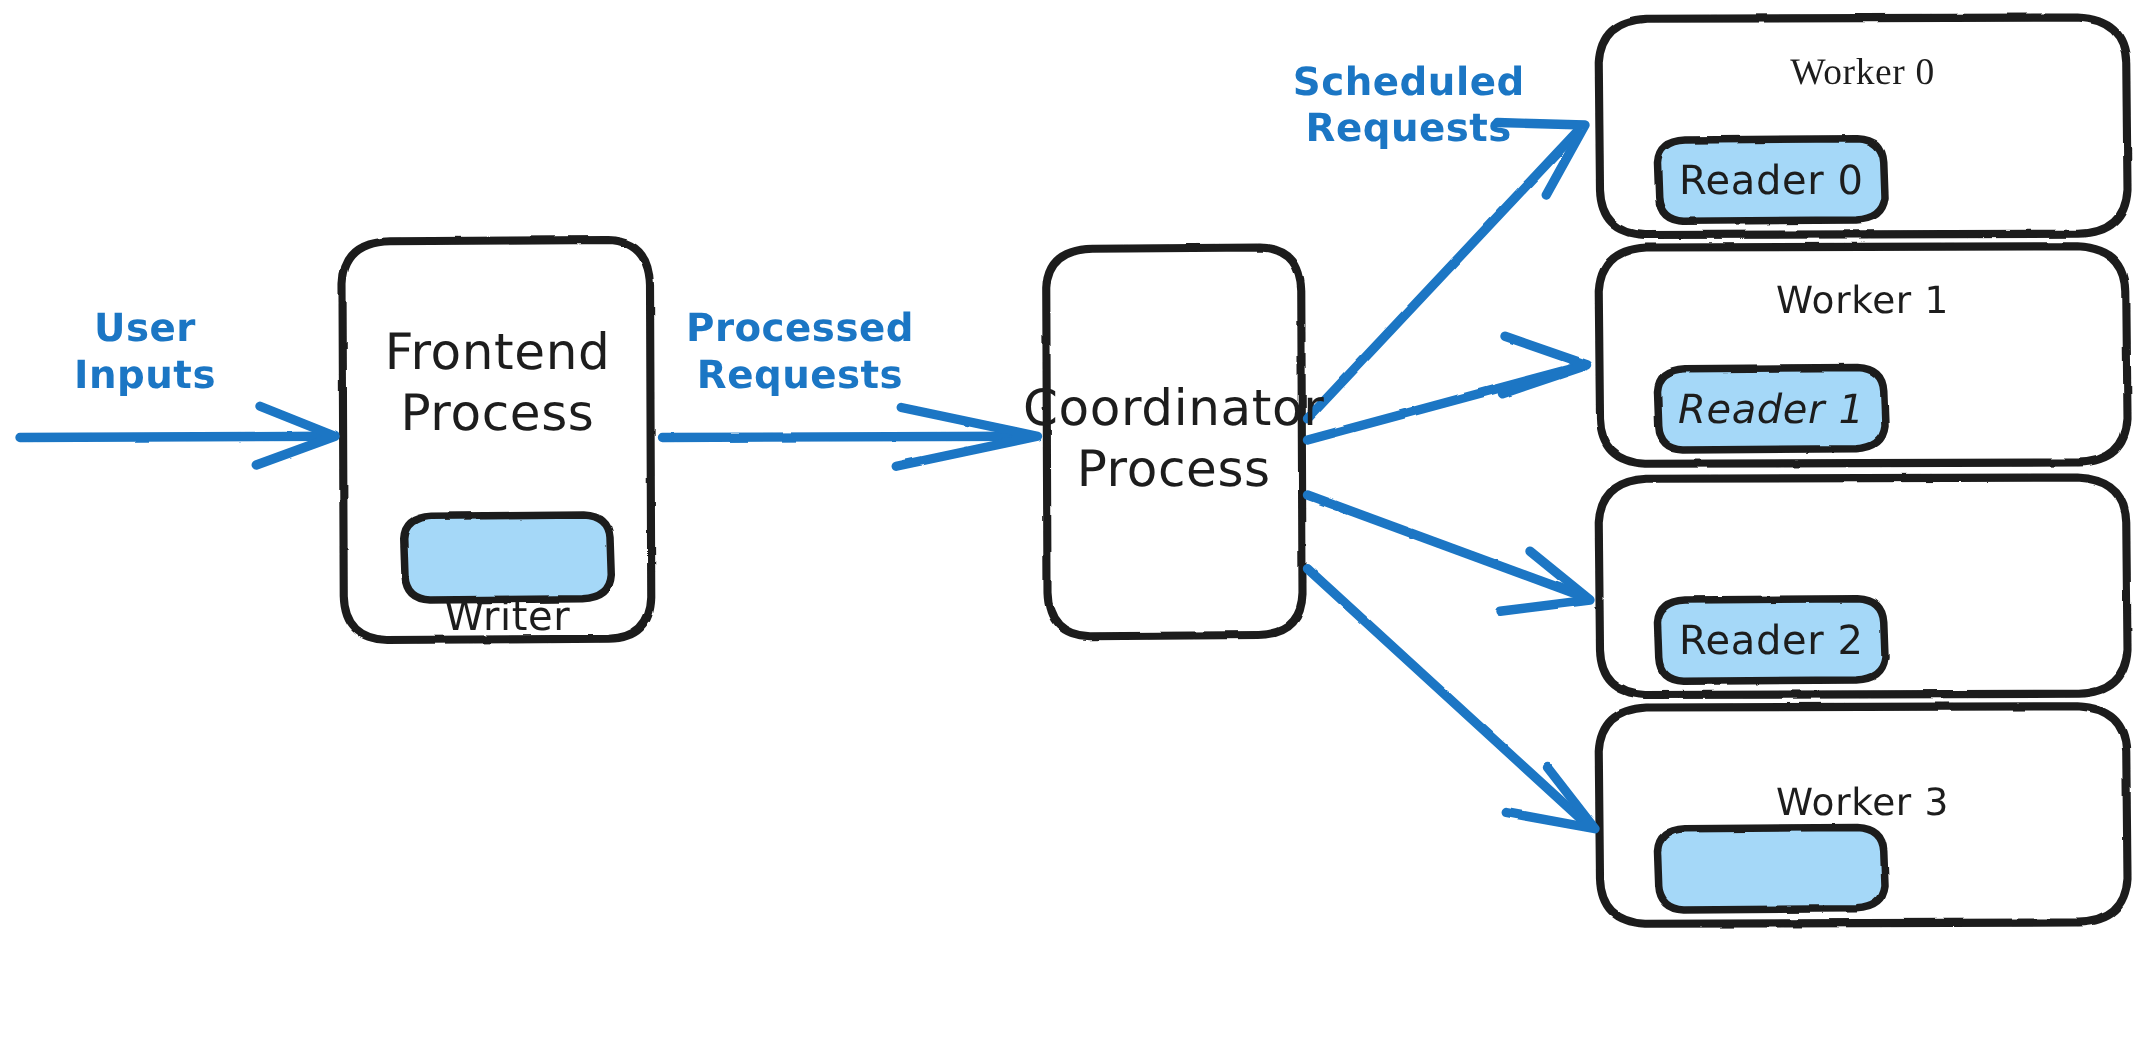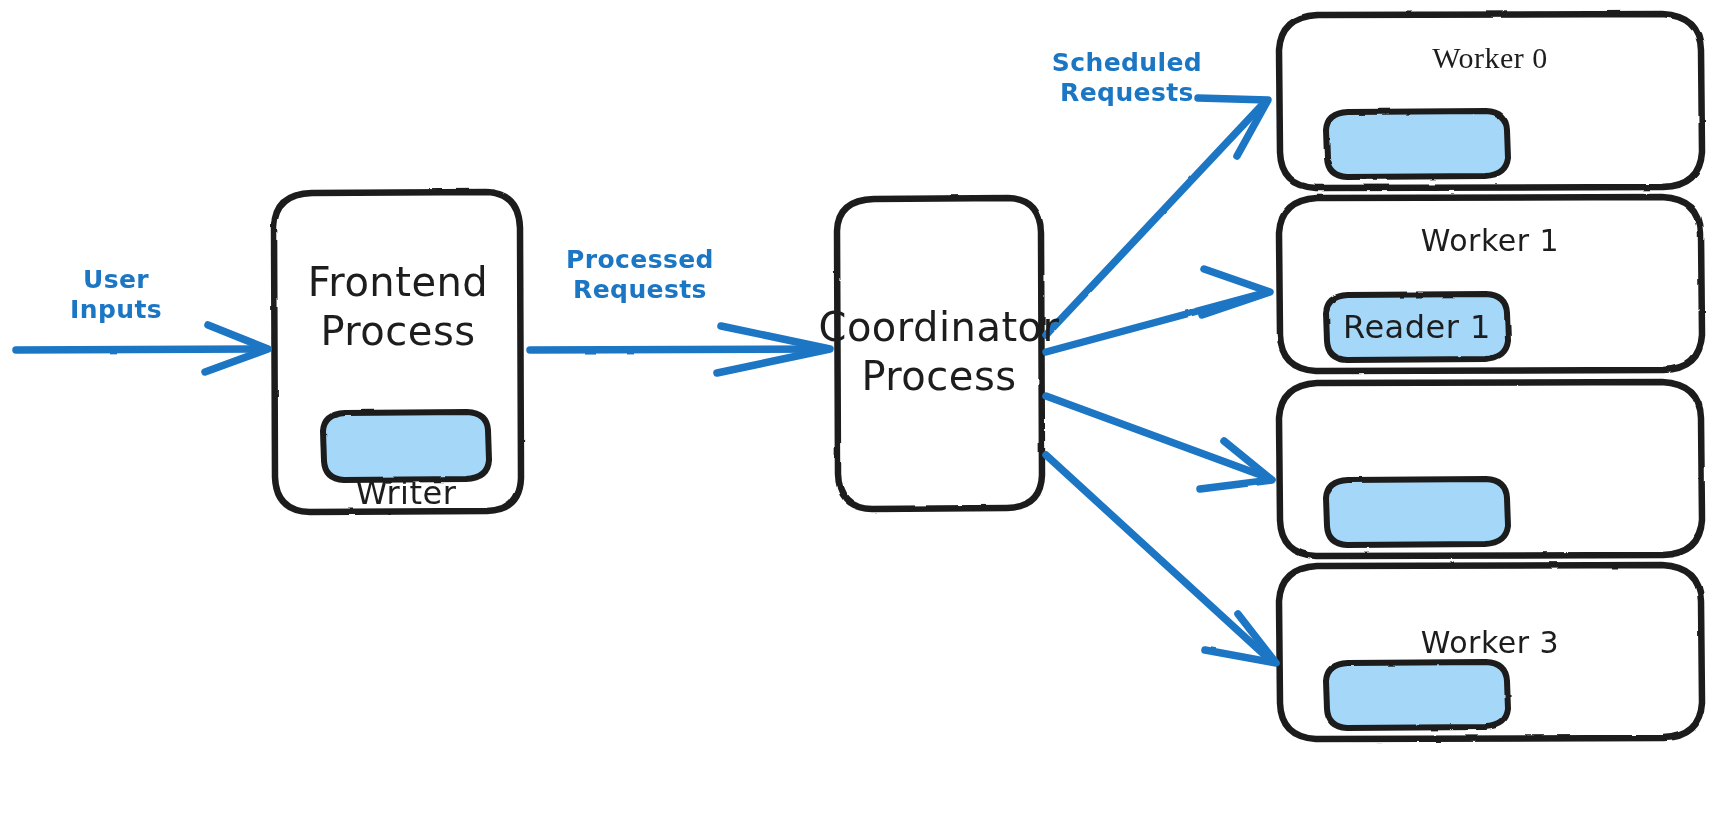--- a/index.html
+++ b/index.html
@@ -51,21 +51,21 @@
     font-size: 40px;
   }
   
   .worker-title {
     font-size: 30px;
   }
   
   .chip-label {
     font-size: 32px;
   }
-  .edge-lg { font-size: 25px; }
+  .edge-lg { font-size: 31px; }
 </style>
 </head>
 <body>
 
 <div id="canvas">
 
   <svg id="sketch-layer" viewBox="0 0 1723 837">
     <defs>
 
       <filter id="rough" x="-5%" y="-5%" width="110%" height="110%">
@@ -148,38 +148,40 @@
         <path d="M 1224,441 L 1272,480 L 1200,489" stroke-width="7.5"></path>
       </g>
 
       <g>
         <path d="M 1046,455 L 1270,660" stroke-width="7.5"></path>
         <path d="M 1238,614 L 1276,663 L 1205,650" stroke-width="7.5"></path>
       </g>
     </g>
   </svg>
 
-  <div class="edge-label edge-lg" style="left:16px; top:245px; width:200px;margin-top:20px;">User
+  <div class="edge-label edge-lg" style="left:16px; top:245px; width:200px;">User
 Inputs</div>
 
   <div class="node-label proc-title" style="left:275px; top:258px; width:246px;">Frontend
 Process</div>
 
   <div class="node-label chip-label" style="left:323px; top:426px; width:166px;margin-top:48px;">Writer</div>
 
   <div class="edge-label edge-lg" style="left:528px; top:245px; width:224px;">Processed
 Requests</div>
 
   <div class="node-label proc-title" style="left:790px; top:303px; width:298px;">Coordinator
 Process</div>
 
   <div class="edge-label edge-lg" style="left:1016px; top:48px; width:222px;">Scheduled
 Requests</div>
 
   <div class="node-label worker-title" style="left:1290px; top:40px; width:400px;font-family:Liberation Serif, serif;">Worker 0</div>
+  <div class="node-label chip-label" style="left:1326px; top:125px; width:182px;">Reader 0</div>
 
   <div class="node-label worker-title" style="left:1290px; top:223px; width:400px;text-align:center;">Worker 1</div>
-  <div class="node-label chip-label" style="left:1326px; top:308px; width:182px;">Reader 1</div>
+  <div class="node-label chip-label" style="left:1326px; top:308px; width:182px;font-style:italic;">Reader 1</div>
 
+  <div class="node-label chip-label" style="left:1326px; top:493px; width:182px;">Reader 2</div>
 
   <div class="node-label worker-title" style="left:1290px; top:625px; width:400px;">Worker 3</div>
 
 </div>
 
 </body></html>

